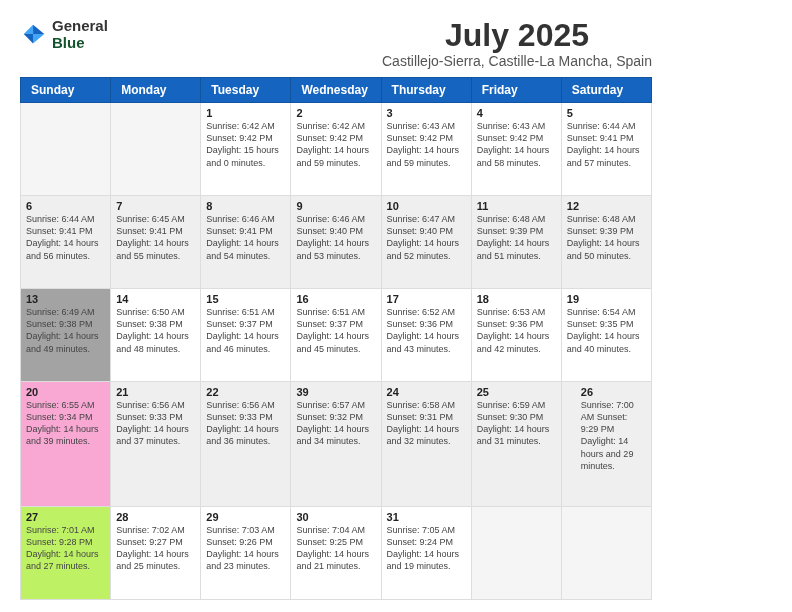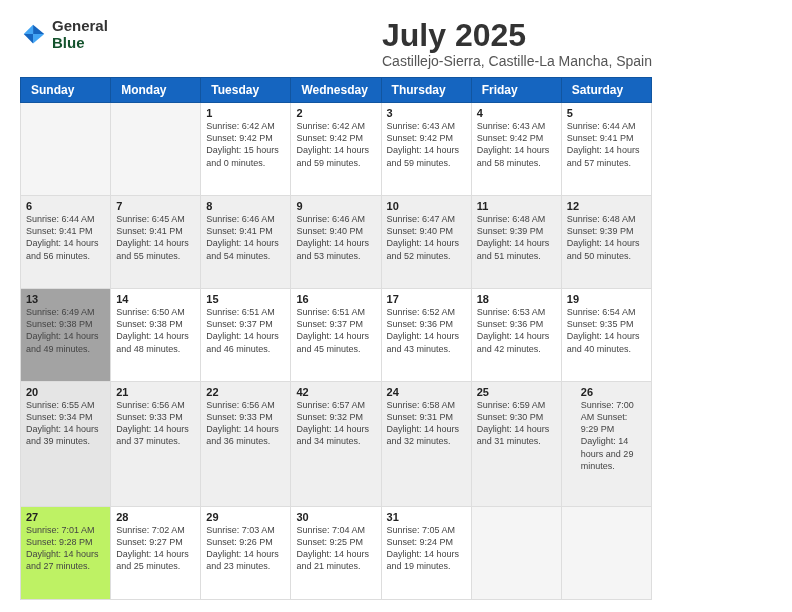--- a/index.html
+++ b/index.html
@@ -41,21 +41,21 @@
     .logo-blue {
       font-size: 15px;
       font-weight: bold;
       color: #14532d;
     }
     .logo-icon {
       width: 28px;
       height: 28px;
     }
     .title-section {
-      text-align: left;
+      text-align: center;
     }
     .main-title {
       font-size: 32px;
       font-weight: bold;
       color: #333;
       line-height: 1.1;
     }
     .subtitle {
       font-size: 14px;
       color: #555;
@@ -259,40 +259,40 @@
 Daylight: 14 hours and 42 minutes.</div>
           </td>
           <td style="background: rgb(255, 255, 255);">
             <div class="day-number">19</div>
             <div class="day-info">Sunrise: 6:54 AM
 Sunset: 9:35 PM
 Daylight: 14 hours and 40 minutes.</div>
           </td>
         </tr>
         <tr>
-          <td style="background: #e5e5e5; margin-left: 32px;">
+          <td style="background: #f9a8d4; margin-left: 32px;">
             <div class="day-number">20</div>
             <div class="day-info">Sunrise: 6:55 AM
 Sunset: 9:34 PM
 Daylight: 14 hours and 39 minutes.</div>
           </td>
           <td style="background: rgb(239, 239, 239);">
             <div class="day-number">21</div>
             <div class="day-info">Sunrise: 6:56 AM
 Sunset: 9:33 PM
 Daylight: 14 hours and 37 minutes.</div>
           </td>
           <td style="background: rgb(239, 239, 239);">
             <div class="day-number">22</div>
             <div class="day-info">Sunrise: 6:56 AM
 Sunset: 9:33 PM
 Daylight: 14 hours and 36 minutes.</div>
           </td>
           <td style="background: rgb(239, 239, 239);">
-            <div class="day-number">42</div>
+            <div class="day-number">39</div>
             <div class="day-info">Sunrise: 6:57 AM
 Sunset: 9:32 PM
 Daylight: 14 hours and 34 minutes.</div>
           </td>
           <td style="background: rgb(239, 239, 239);">
             <div class="day-number">24</div>
             <div class="day-info">Sunrise: 6:58 AM
 Sunset: 9:31 PM
 Daylight: 14 hours and 32 minutes.</div>
           </td>

